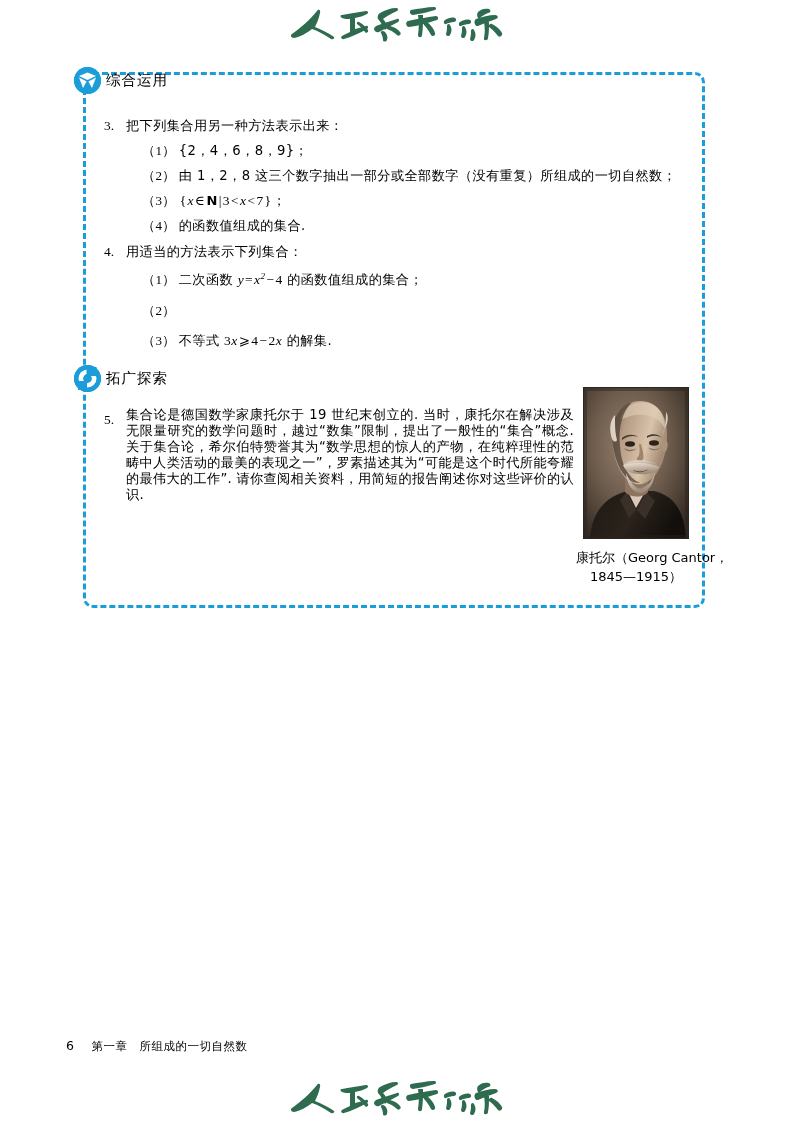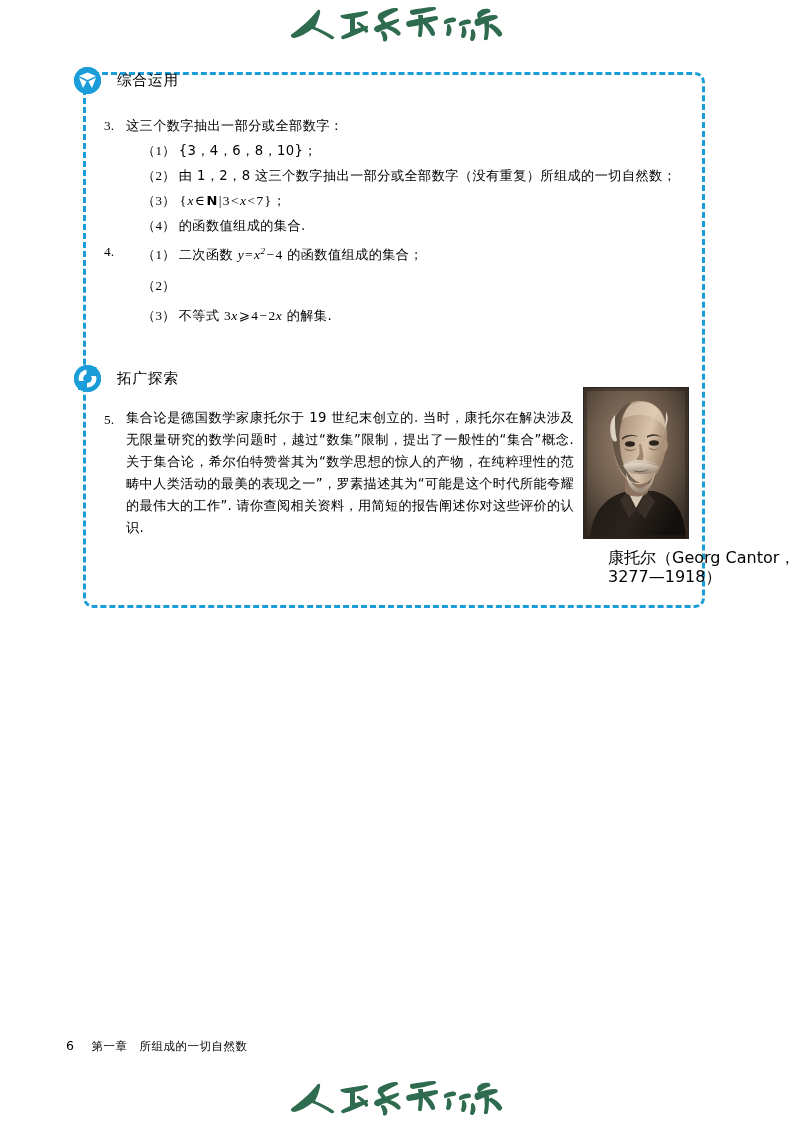--- a/index.html
+++ b/index.html
@@ -36,21 +36,21 @@
     border: 3px dashed #1b9dd9;
     border-radius: 10px;
     box-sizing: border-box;
   }
 
   
   .section-head {
     position: absolute;
     display: flex;
     align-items: center;
-    gap: 16px;
+    gap: 5px;
   }
   .sec1 { left: -12px; top: -8px; }
   .sec2 { left: -12px; top: 290px; }
   .head-icon {
     width: 27px;
     height: 27px;
     border-radius: 50%;
     background: #1b9dd9;
     display: block;
     flex: 0 0 auto;
@@ -159,21 +159,21 @@
     border-top: 1.3px solid #000;
     padding-top: 1px;
     width: 100%;
     text-align: center;
   }
 
   
   .para {
     font-family: "DejaVu Sans", "Liberation Sans", sans-serif;
     font-size: 13.2px;
-    line-height: 22px;
+    line-height: 16px;
     letter-spacing: 0.3px;
     text-align: justify;
     width: 448px;
   }
 
   .portrait-block {
     position: absolute;
     left: 490px;
     top: 312px;
     width: 120px;
@@ -183,25 +183,24 @@
     width: 104px;
     height: 150px;
     margin: 0 auto;
     border: 1px solid #2a2622;
     overflow: hidden;
     background: #6d5c4d;
   }
   .portrait-cap {
     margin-top: 9px;
     font-family: "DejaVu Sans", "Liberation Sans", sans-serif;
-    font-size: 16px;
+    font-size: 13px;
     line-height: 19px;
     color: #000;
     white-space: nowrap;
-    margin-left: 32px;
   }
 
   
   .footer {
     position: absolute;
     left: 66px;
     top: 1038px;
     display: flex;
     align-items: baseline;
     gap: 17px;
@@ -267,25 +266,25 @@
       </svg>
     </span>
     <span class="head-label">拓广探索</span>
   </div>
 
   <div class="exercises group1">
 
     <div class="q">
       <span class="q-num">3.</span>
       <span class="q-body">
-        <div class="q-stem">这三个数字抽出一部分或全部数字：</div>
+        <div class="q-stem">把下列集合用另一种方法表示出来：</div>
 
         <div class="sub">
           <span class="sub-label">（1）</span>
-          <span class="sub-text">{3，4，6，8，10}；</span>
+          <span class="sub-text">{2，4，6，8，9}；</span>
         </div>
 
         <div class="sub">
           <span class="sub-label">（2）</span>
           <span class="sub-text">由 1，2，8 这三个数字抽出一部分或全部数字（没有重复）所组成的一切自然数；</span>
         </div>
 
         <div class="sub">
           <span class="sub-label">（3）</span>
           <span class="sub-text"><span class="mo">{</span><span class="mi">x</span><span class="mo">∈</span><span class="mbb">N</span><span class="mo">|</span><span class="mn">3</span><span class="mo">&lt;</span><span class="mi">x</span><span class="mo">&lt;</span><span class="mn">7</span><span class="mo">}</span>；</span>
@@ -294,20 +293,21 @@
         <div class="sub">
           <span class="sub-label">（4）</span>
           <span class="sub-text">的函数值组成的集合.</span>
         </div>
       </span>
     </div>
 
     <div class="q">
       <span class="q-num">4.</span>
       <span class="q-body">
+        <div class="q-stem">用适当的方法表示下列集合：</div>
 
         <div class="sub">
           <span class="sub-label">（1）</span>
           <span class="sub-text">二次函数&nbsp;<span class="mi">y</span><span class="mo">=</span><span class="mi">x</span><span class="sup">2</span><span class="mo">−</span><span class="mn">4</span>&nbsp;的函数值组成的集合；</span>
         </div>
 
         <div class="sub sub-tall">
           <span class="sub-label">（2）</span>
         </div>
 
@@ -393,21 +393,21 @@
         <path d="M46 87 C50 97 56 102 60 99 C57 104 49 101 46 87 Z" fill="#8c7a68" opacity="0.6"></path>
 
         <path d="M49 82 C53 84 60 84 65 81 C60 85 52 85 49 82 Z" fill="#4a3a2c"></path>
 
         <rect width="104" height="150" fill="none"></rect>
         <path d="M0 0 L104 0 L104 150 L0 150 Z" fill="none" stroke="#2a211a" stroke-width="6" opacity="0.45"></path>
       </svg>
     </div>
     <div class="portrait-cap">
       <div>康托尔（Georg Cantor，</div>
-      <div>3277—1918）</div>
+      <div>1845—1915）</div>
     </div>
   </div>
 
 </div>
 
 <div class="footer">
   <span class="pgno">6</span>
   <span>第一章　所组成的一切自然数</span>
 </div>
 

